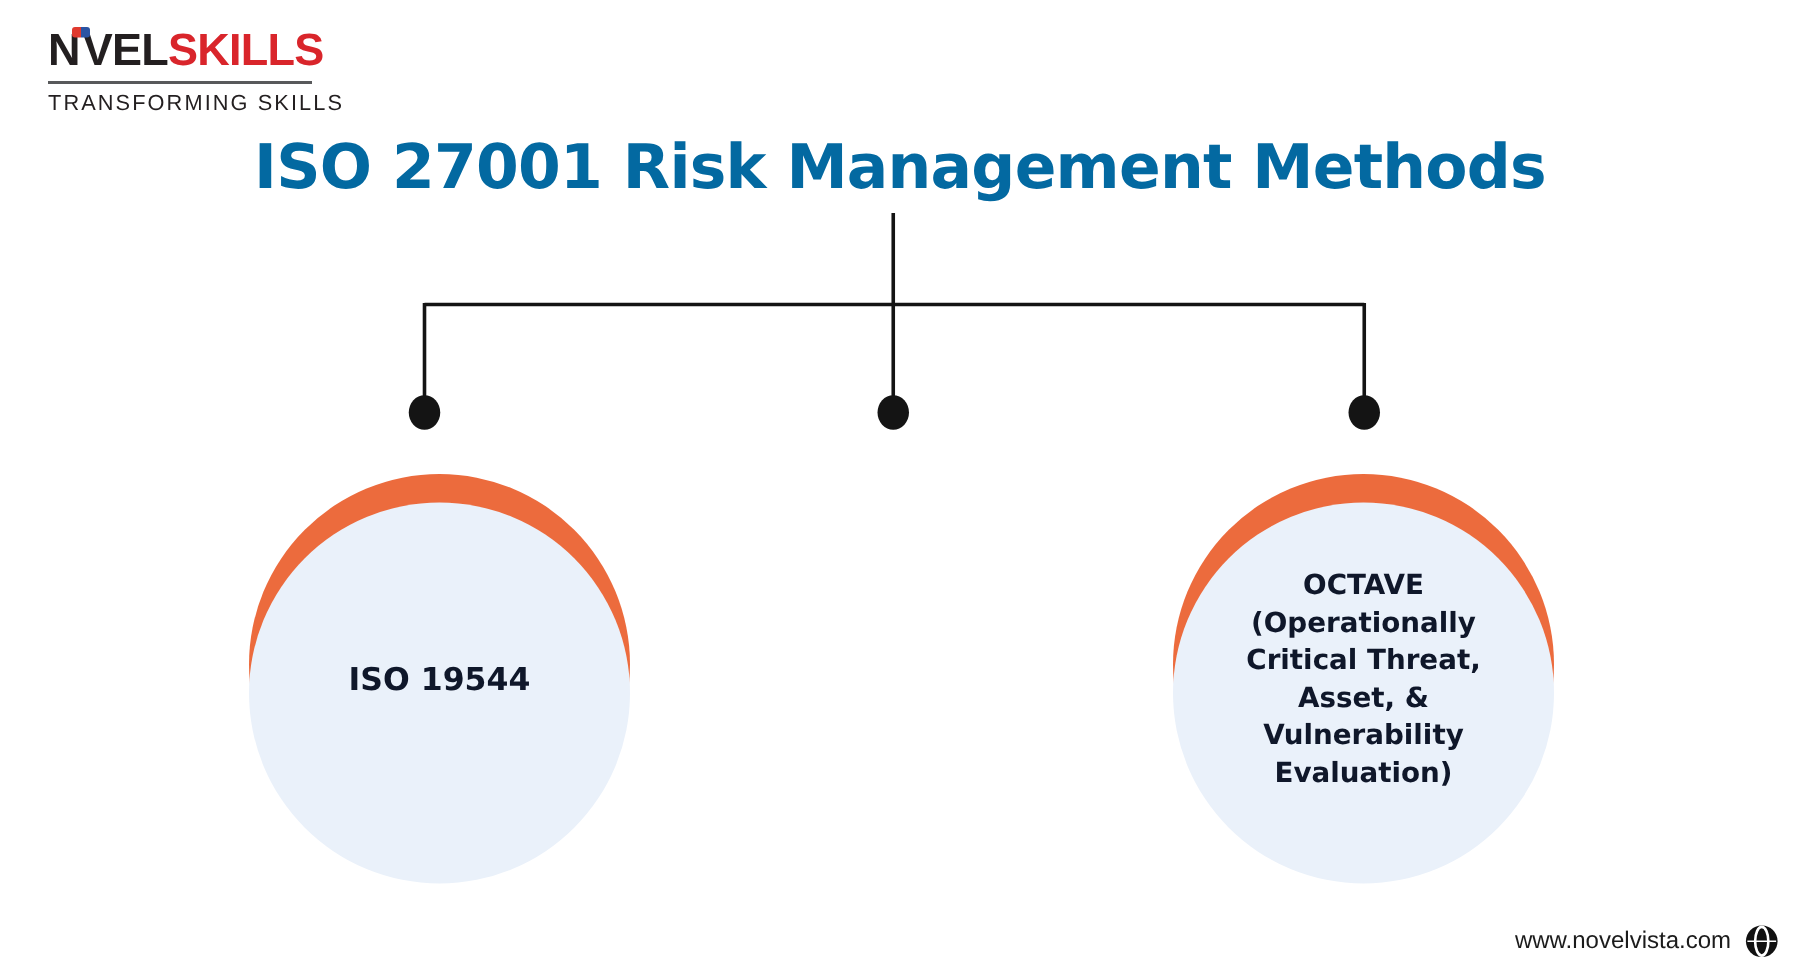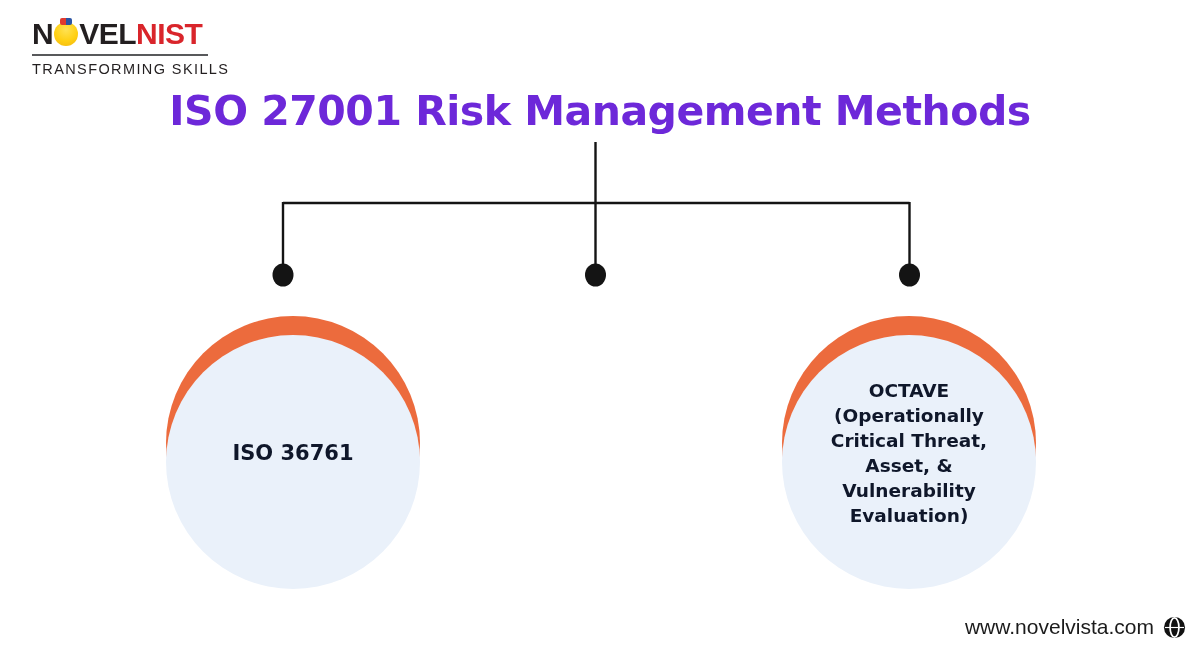--- a/index.html
+++ b/index.html
@@ -68,21 +68,21 @@
   .title {
     position: absolute;
     left: 0; right: 0;
     top: 88px;
     text-align: center;
     font-family: "DejaVu Sans", sans-serif;
     font-weight: 700;
     font-size: 41px;
     line-height: 1.15;
     letter-spacing: -0.5px;
-    color: #6d28d9;
+    color: #0369a1;
   }
 
   
   .connector {
     position: absolute;
     left: 0; top: 0;
     width: 1200px;
     height: 650px;
     pointer-events: none;
   }
@@ -133,40 +133,40 @@
   
   .footer {
     position: absolute;
     right: 14px;
     bottom: 11px;
     display: flex;
     align-items: center;
     gap: 9px;
   }
   .footer-site {
-    font-size: 21px;
+    font-size: 16px;
     font-weight: 400;
     color: #1b1b1b;
   }
   .globe-icon { display: block; }
 </style>
 </head>
 <body>
 
 <div class="canvas">
 
   <header class="logo">
     <div class="logo-word">
       <span>N</span>
       <span class="logo-ball">
         <span class="logo-cap-red"></span>
         <span class="logo-cap-blue"></span>
       </span>
       <span>VEL</span>
-      <span class="red">NIST</span>
+      <span class="red">SKILLS</span>
     </div>
     <div class="logo-rule"></div>
     <div class="logo-tagline">TRANSFORMING SKILLS</div>
   </header>
 
   <h1 class="title">ISO 27001 Risk Management Methods</h1>
 
   <svg class="connector" viewBox="0 0 1200 650" xmlns="http://www.w3.org/2000/svg" aria-hidden="true">
     <line x1="595.5" y1="142" x2="595.5" y2="203" stroke="#141414" stroke-width="2.4"></line>
     <line x1="283" y1="203" x2="909.5" y2="203" stroke="#141414" stroke-width="2.4"></line>
@@ -174,21 +174,21 @@
     <line x1="595.5" y1="203" x2="595.5" y2="267" stroke="#141414" stroke-width="2.4"></line>
     <line x1="909.5" y1="202" x2="909.5" y2="267" stroke="#141414" stroke-width="2.4"></line>
     <ellipse cx="283" cy="275" rx="10.5" ry="11.5" fill="#141414"></ellipse>
     <ellipse cx="595.5" cy="275" rx="10.5" ry="11.5" fill="#141414"></ellipse>
     <ellipse cx="909.5" cy="275" rx="10.5" ry="11.5" fill="#141414"></ellipse>
   </svg>
 
   <div class="bubble bubble-1">
     <div class="bubble-orange"></div>
     <div class="bubble-blue"></div>
-    <div class="bubble-label">ISO 36761</div>
+    <div class="bubble-label">ISO 19544</div>
   </div>
 
 
   <div class="bubble bubble-3">
     <div class="bubble-orange"></div>
     <div class="bubble-blue"></div>
     <div class="bubble-label">OCTAVE
 (Operationally
 Critical Threat,
 Asset, &amp;

